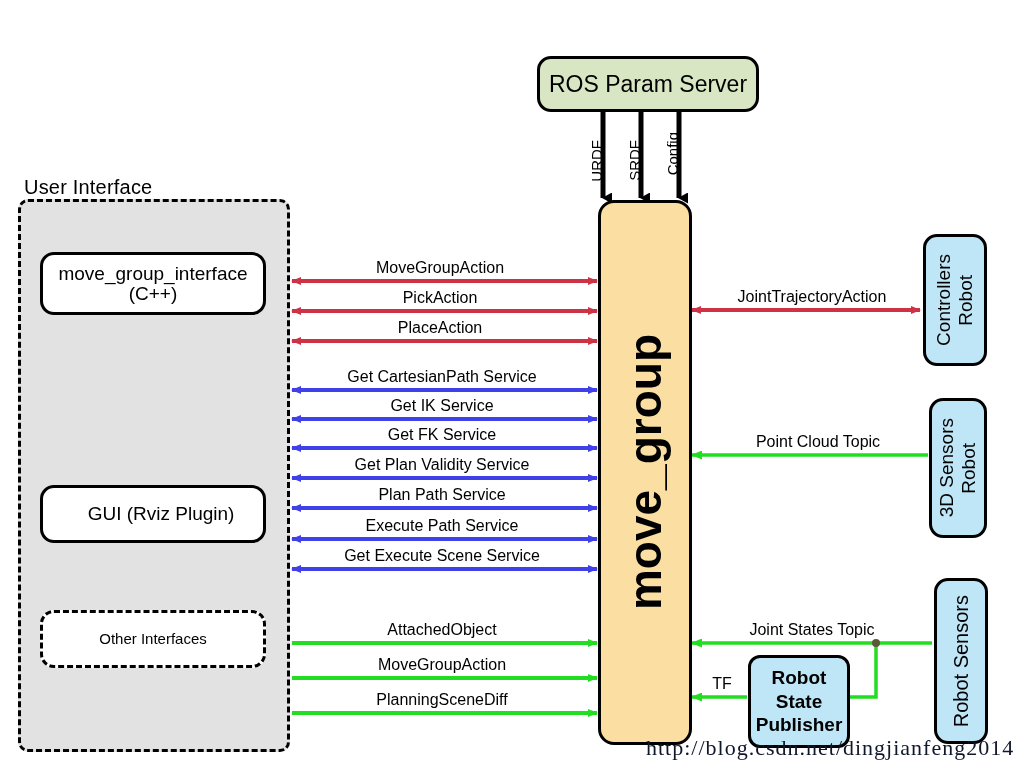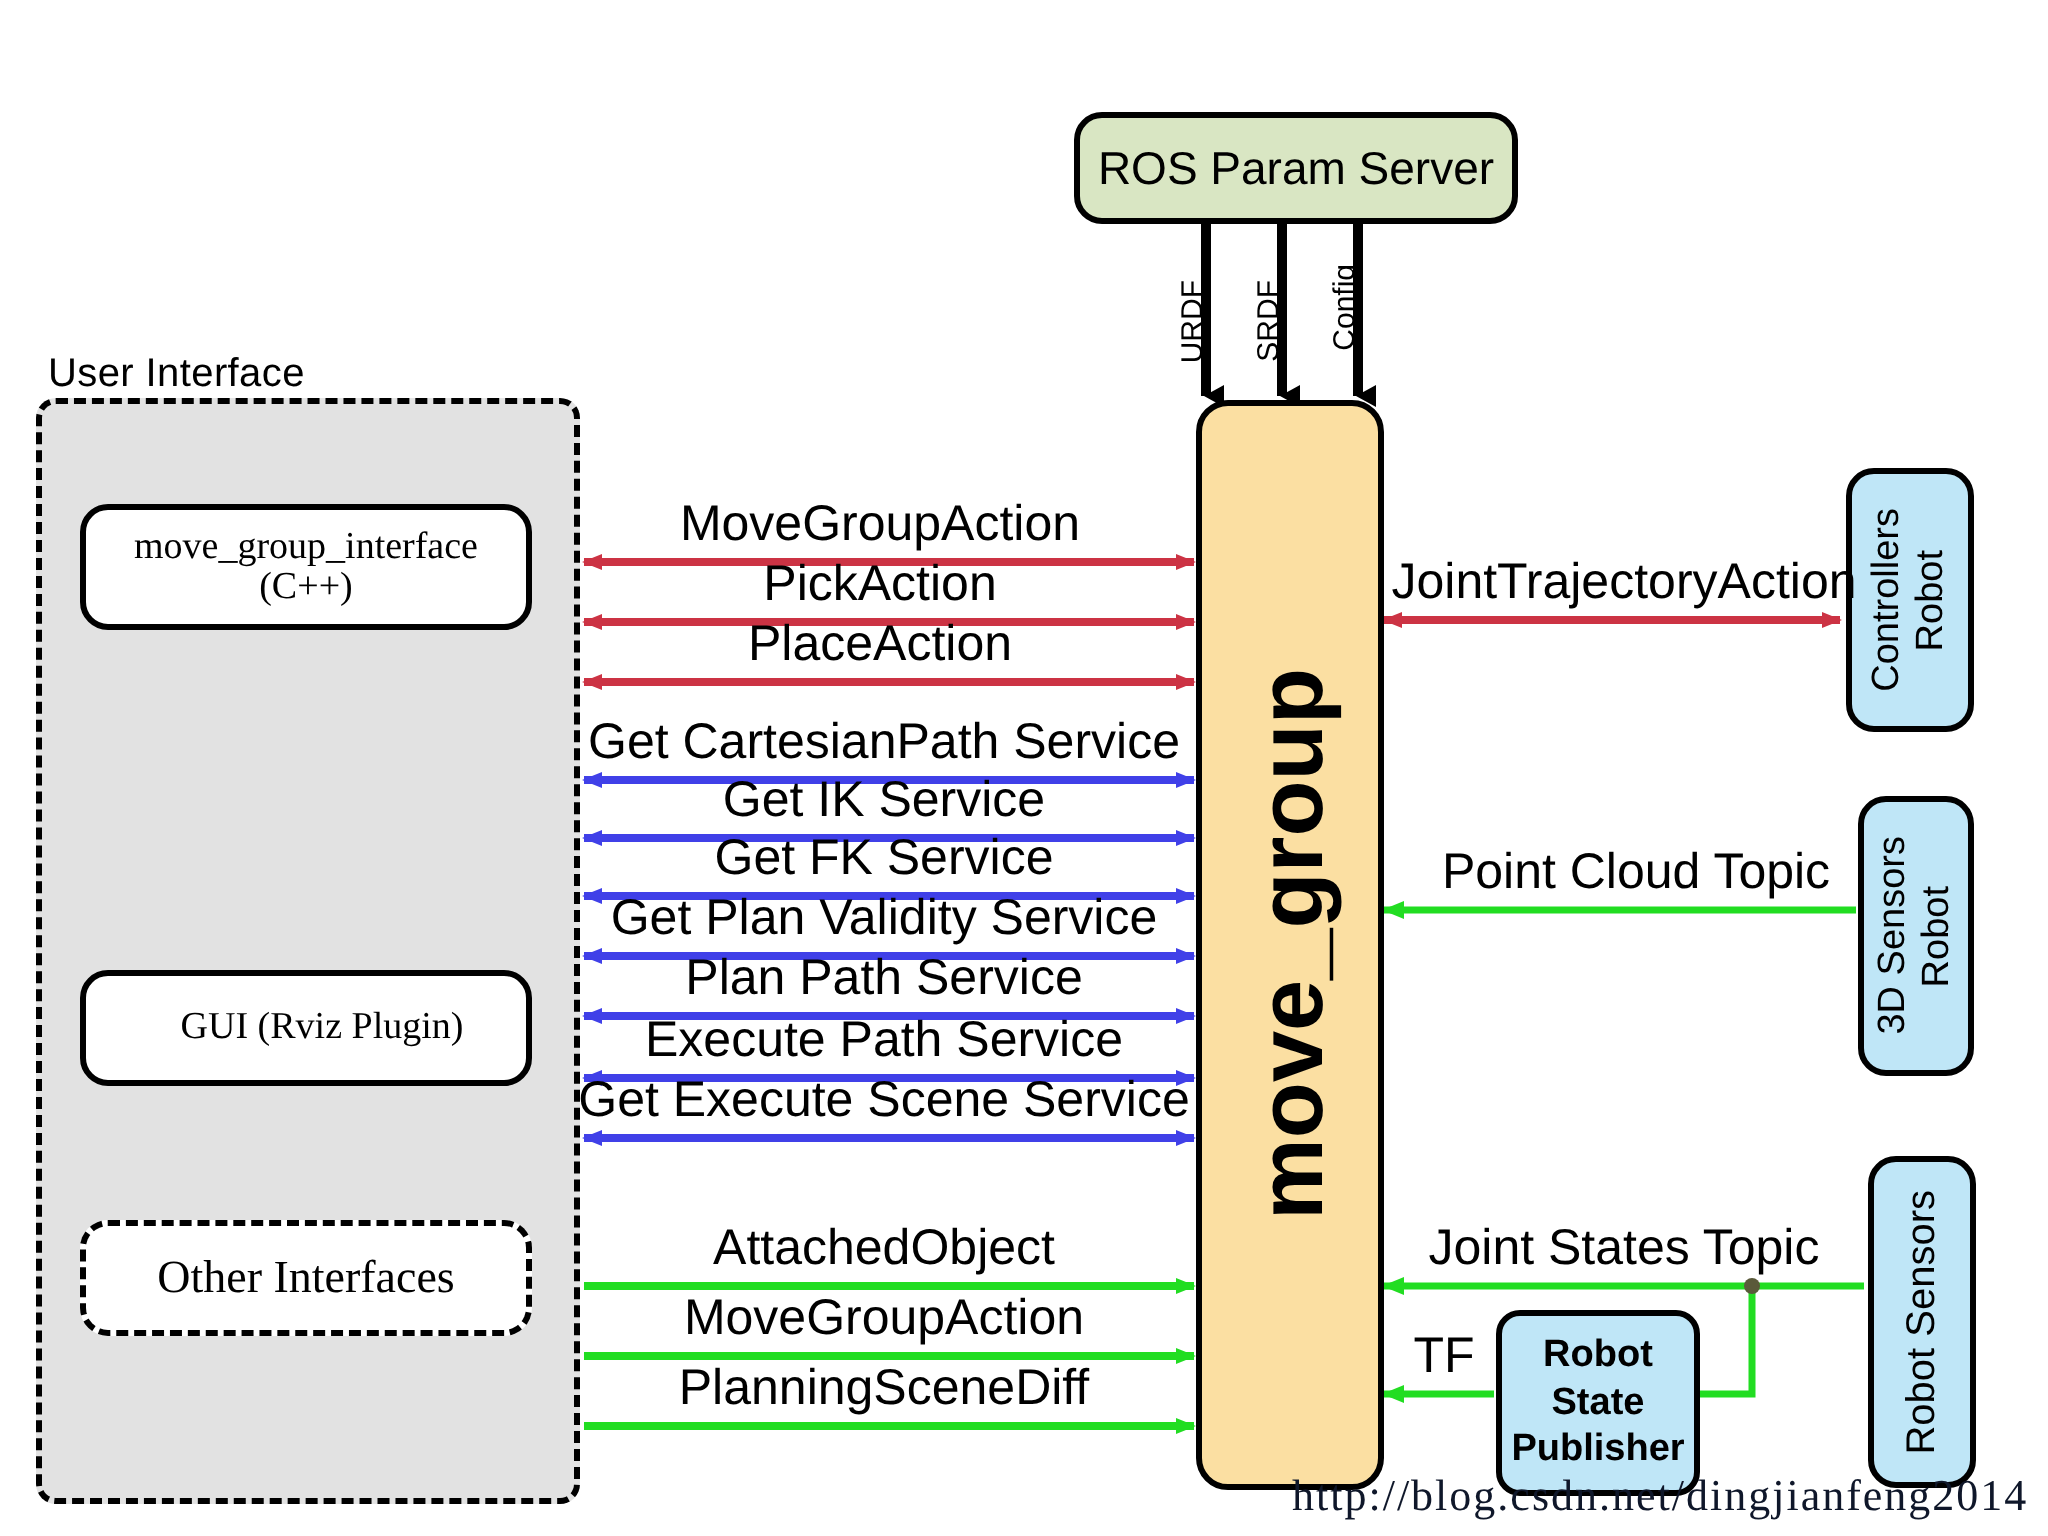--- a/index.html
+++ b/index.html
@@ -18,32 +18,32 @@
             box-sizing:border-box;}
   #ui-group-title{position:absolute;left:24px;top:176px;font-size:20px;
             letter-spacing:.2px;}
 
   .ui-inner{left:40px;width:226px;}
 
   
   .green-fill{background:#d9e6c3;}
   .orange-fill{background:#fbdfa2;}
   .blue-fill{background:#bfe6f7;}
-  .white-fill{background:#ffffff;font-family:Liberation Serif, serif;}
+  .white-fill{background:#ffffff;}
 
   
   .vert{writing-mode:vertical-rl;transform:rotate(180deg);}
   .vert-wrap{display:flex;flex-direction:row-reverse;gap:2px;
              align-items:center;justify-content:center;}
 
   
   svg#wires{position:absolute;left:0;top:0;width:1024px;height:768px;
             pointer-events:none;}
 
-  .alabel{position:absolute;font-size:25px;white-space:nowrap;
+  .alabel{position:absolute;font-size:16px;white-space:nowrap;
           transform:translate(-50%,-100%);text-align:center;}
 
   .vlabel{position:absolute;font-size:15px;white-space:nowrap;
           writing-mode:vertical-rl;transform:rotate(180deg);}
 
   #watermark{position:absolute;left:646px;top:735px;font-size:22px;
              color:#0f172a;font-family:"Liberation Serif",serif;
              letter-spacing:1px;white-space:nowrap;}
 </style>
 </head>
@@ -133,21 +133,21 @@
       <span>(C++)</span>
     </span>
   </div>
 
 
   <div class="box white-fill ui-inner" style="top:485px;height:58px;padding-left:16px;">
     <span class="lbl" style="font-size:19px;">GUI (Rviz Plugin)</span>
   </div>
 
   <div class="box white-fill ui-inner" style="top:610px;height:58px;border-style:dashed;">
-    <span class="lbl" style="font-size:23px;">Other Interfaces</span>
+    <span class="lbl" style="font-size:15px;">Other Interfaces</span>
   </div>
 
   <div class="box orange-fill" style="left:598px;top:200px;width:94px;height:545px;border-radius:16px;">
     <span class="lbl vert" style="font-size:46px;font-weight:bold;letter-spacing:0px;">move_group</span>
   </div>
 
   <div class="box blue-fill" style="left:923px;top:234px;width:64px;height:132px;">
     <span class="lbl vert-wrap" style="font-size:19px;">
       <span class="vert">Robot</span>
       <span class="vert">Controllers</span>

